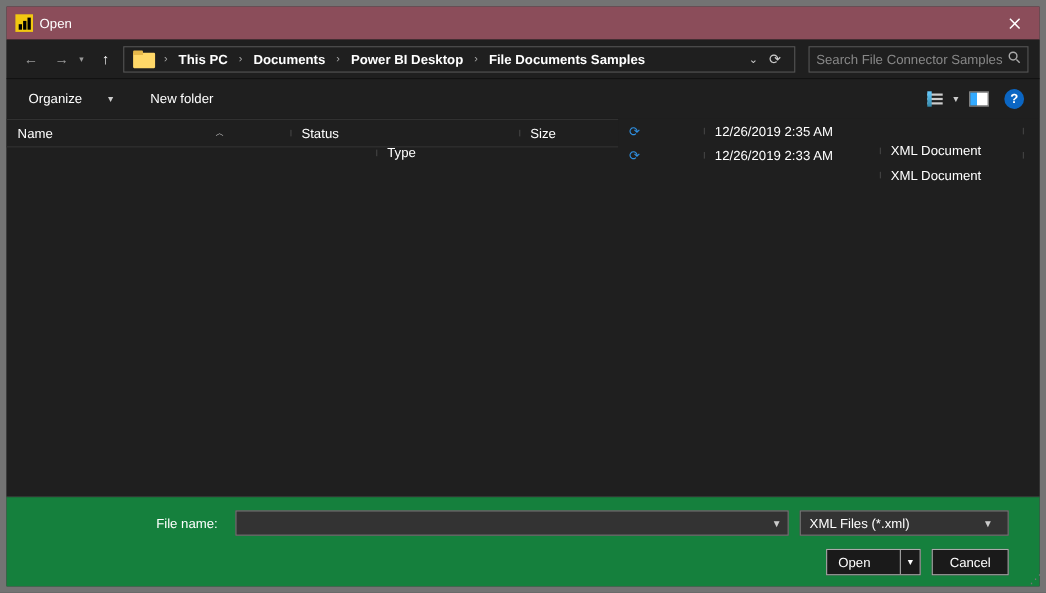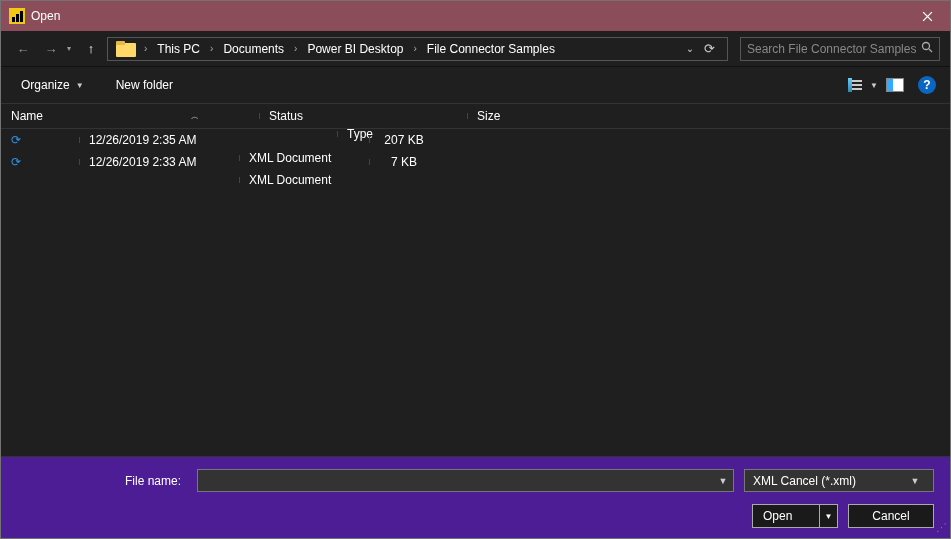--- a/index.html
+++ b/index.html
@@ -1,88 +1,88 @@
 <!DOCTYPE html>
 <html><head>
 <meta charset="utf-8">
 <style>
   * { box-sizing: border-box; margin: 0; padding: 0; font-family: "Segoe UI", Arial, sans-serif; }
   html, body { width: 951px; height: 539px; background: #333; overflow: hidden; }
-  .window { width: 951px; height: 539px; border: 1px solid #737373; display: flex; flex-direction: column; background: #1f1f1f; }
+  .window { width: 951px; height: 539px; border: 6px solid #737373; display: flex; flex-direction: column; background: #1f1f1f; }
   
   .titlebar { height: 30px; background: #8b4d5a; display: flex; align-items: center; color: #fff; font-size: 12px; }
   .app-icon { width: 16px; height: 16px; margin: 0 6px 0 8px; background: #f2c811; position: relative; display:flex; align-items:flex-end; justify-content:center; gap:1px; padding:2px;}
   .app-icon span{display:block;width:3px;background:#000;}
   .app-icon span:nth-child(1){height:5px;}
   .app-icon span:nth-child(2){height:8px;}
   .app-icon span:nth-child(3){height:11px;}
   .title-text { flex: 0 0 auto; }
   .title-spacer { flex: 1; }
   .close-btn { width: 46px; height: 30px; display:flex; align-items:center; justify-content:center; color:#fff; font-size:14px;}
   
   .navbar { height: 36px; display:flex; align-items:center; padding: 0 10px; gap:4px; background:#1f1f1f; border-bottom:1px solid #111;}
   .nav-arrow { width:24px; height:24px; display:flex; align-items:center; justify-content:center; color:#999; font-size:13px;}
   .nav-arrow.enabled{color:#fff;}
   .nav-dd{color:#999;font-size:8px;margin-right:4px;}
   .folder-icon{width:20px;height:16px;position:relative;margin:0 2px;}
   .folder-icon::before{content:"";position:absolute;left:0;top:2px;width:20px;height:14px;background:#ffd868;border-radius:1px;}
   .folder-icon::after{content:"";position:absolute;left:0;top:0;width:9px;height:4px;background:#e6b84a;border-radius:1px 1px 0 0;}
   .crumbs{flex:1;display:flex;align-items:center;height:24px;border:1px solid #555;background:#1f1f1f;padding:0 6px;color:#fff;font-size:12px;gap:0;}
   .crumb-sep{color:#aaa;padding:0 6px;font-size:10px;}
-  .crumb{padding:2px 4px;white-space:nowrap;}
+  .crumb{padding:2px 4px;white-space:nowrap;font-weight:bold;}
   .crumbs-tail{margin-left:auto;display:flex;align-items:center;gap:10px;color:#ccc;font-size:10px;padding-right:6px;}
   .refresh-ic{font-size:13px;}
   .searchbox{width:200px;height:24px;border:1px solid #555;background:#1f1f1f;display:flex;align-items:center;padding:0 6px;margin-left:8px;}
   .searchbox input{flex:1;background:transparent;border:none;outline:none;color:#bef264;font-size:12px;}
   .searchbox input::placeholder{color:#888;}
   .search-ic{color:#aaa;font-size:12px;margin-left:4px;}
   
   .toolbar{height:36px;display:flex;align-items:center;padding:0 14px;background:#1f1f1f;color:#fff;font-size:12px;}
-  .tb-btn{display:flex;align-items:center;gap:4px;padding:4px 6px;}
+  .tb-btn{display:flex;align-items:center;gap:20px;padding:4px 6px;}
   .tb-dd{font-size:8px;color:#ccc;margin-left:2px;}
   .tb-spacer{flex:1;}
   .view-ic{width:18px;height:14px;display:inline-flex;flex-direction:column;gap:2px;justify-content:center;margin-right:2px;}
   .view-ic i{display:block;height:2px;background:#ccc;}
   .view-ic i:nth-child(1){width:14px;}
   .view-ic i:nth-child(2){width:14px;}
   .view-ic i:nth-child(3){width:14px;}
   .view-ic::before{content:"";display:block;width:4px;height:14px;background:linear-gradient(#6cf,#38a);position:absolute;}
   .view-wrap{position:relative;padding-left:6px;display:flex;align-items:center;}
   .preview-ic{width:18px;height:14px;display:inline-block;background:linear-gradient(90deg,#3af 0 40%, #fff 40% 100%);border:1px solid #888;margin:0 8px;}
   .help-ic{width:18px;height:18px;border-radius:50%;background:#0b66c3;color:#fff;display:flex;align-items:center;justify-content:center;font-size:12px;font-weight:bold;margin-left:6px;}
   
-  .lists{flex:1;background:#1f1f1f;color:#fff;font-size:12px;overflow:hidden;display:flex;flex-direction:column;}
+  .lists{flex:1;background:#1f1f1f;color:#fff;font-size:12px;overflow:hidden;display:flex;flex-direction:row;}
   .hdr{display:flex;height:26px;align-items:center;border-top:1px solid #333;border-bottom:1px solid #333;background:#1f1f1f;}
   .col{padding:0 10px;position:relative;}
   .col+.col::before{content:"";position:absolute;left:0;top:4px;bottom:4px;width:1px;background:#444;}
   .c-name{flex:0 0 258px;display:flex;align-items:center;gap:4px;}
   .c-status{flex:0 0 78px;}
   .c-date{flex:0 0 160px;}
   .c-type{flex:0 0 130px;margin-top:36px;}
   .c-size{flex:0 0 90px;text-align:left;}
   .sort-ic{font-size:8px;color:#ccc;margin-left:auto; padding-right:50px;}
   .rows{flex:1;overflow:auto;}
   .row{display:flex;height:22px;align-items:center;}
   .file-ic{width:14px;height:16px;background:#fff;margin-right:8px;flex-shrink:0;position:relative;}
   .file-ic::after{content:"";position:absolute;right:0;top:0;border-top:5px solid #1f1f1f;border-left:5px solid #ccc;}
   .sync-ic{color:#2f8fe0;font-size:12px;}
   .row .c-size{text-align:center;padding-right:30px;}
   
-  .footer{background:#4c1d95;border-top:1px solid #333;padding:12px 16px 10px;color:#fff;font-size:12px;}
+  .footer{background:#15803d;border-top:1px solid #333;padding:12px 28px 10px;color:#fff;font-size:12px;}
   .fn-row{display:flex;align-items:center;gap:10px;margin-bottom:12px;}
   .fn-label{width:170px;text-align:right;padding-right:6px;}
   .fn-input{flex:1;height:23px;border:1px solid #777;background:#333;display:flex;align-items:center;}
   .fn-input input{flex:1;background:transparent;border:none;outline:none;color:#fff;padding:0 6px;font-size:12px;}
   .fn-dd{width:20px;text-align:center;color:#ccc;font-size:9px;}
   .filter{width:190px;height:23px;border:1px solid #777;background:#333;display:flex;align-items:center;padding:0 8px;justify-content:space-between;}
   .btn-row{display:flex;justify-content:flex-end;gap:10px;padding-right:0;}
   .btn{height:24px;border:1px solid #aaa;background:#1a1a1a;color:#fff;font-size:12px;display:flex;align-items:center;justify-content:center;}
   .btn-open{width:86px;position:relative;padding-right:20px;padding-left:10px;justify-content:flex-start;}
   .btn-open .split{position:absolute;right:0;top:0;bottom:0;width:18px;border-left:1px solid #aaa;display:flex;align-items:center;justify-content:center;font-size:8px;}
-  .btn-cancel{width:86px;}
+  .btn-cancel{width:70px;}
   .resize-grip{position:absolute;right:3px;bottom:3px;width:12px;height:12px;color:#777;font-size:11px;line-height:6px;letter-spacing:1px;text-align:right;}
 </style>
 </head>
 <body>
 
 <div class="window">
 
   <div class="titlebar">
     <div class="app-icon">
         <span></span>
@@ -105,21 +105,21 @@
     <div class="nav-arrow enabled">↑</div>
     <div class="crumbs">
       <span class="folder-icon"></span>
       <span class="crumb-sep">›</span>
       <span class="crumb">This PC</span>
       <span class="crumb-sep">›</span>
       <span class="crumb">Documents</span>
       <span class="crumb-sep">›</span>
       <span class="crumb">Power BI Desktop</span>
       <span class="crumb-sep">›</span>
-      <span class="crumb">File Connector Samples</span>
+      <span class="crumb">File Documents Samples</span>
       <span class="crumbs-tail">
         <span>⌄</span>
         <span class="refresh-ic">⟳</span>
       </span>
     </div>
     <div class="searchbox">
       <input placeholder="Search File Connector Samples" style="">
       <span class="search-ic">
         <svg width="12" height="12" viewBox="0 0 12 12">
             <circle cx="5" cy="5" r="3.5" stroke="#aaa" stroke-width="1.3" fill="none"></circle>
@@ -178,21 +178,21 @@
   </div>
 
   <div class="footer">
     <div class="fn-row">
       <div class="fn-label">File name:</div>
       <div class="fn-input">
         <input value="" style="">
         <span class="fn-dd">▼</span>
       </div>
       <div class="filter">
-        <span>XML Cancel (*.xml)</span>
+        <span>XML Files (*.xml)</span>
         <span class="fn-dd">▼</span>
       </div>
     </div>
     <div class="btn-row">
       <div class="btn btn-open">
         <span>Open</span>
         <span class="split">▼</span>
       </div>
       <div class="btn btn-cancel">
         <span>Cancel</span>

